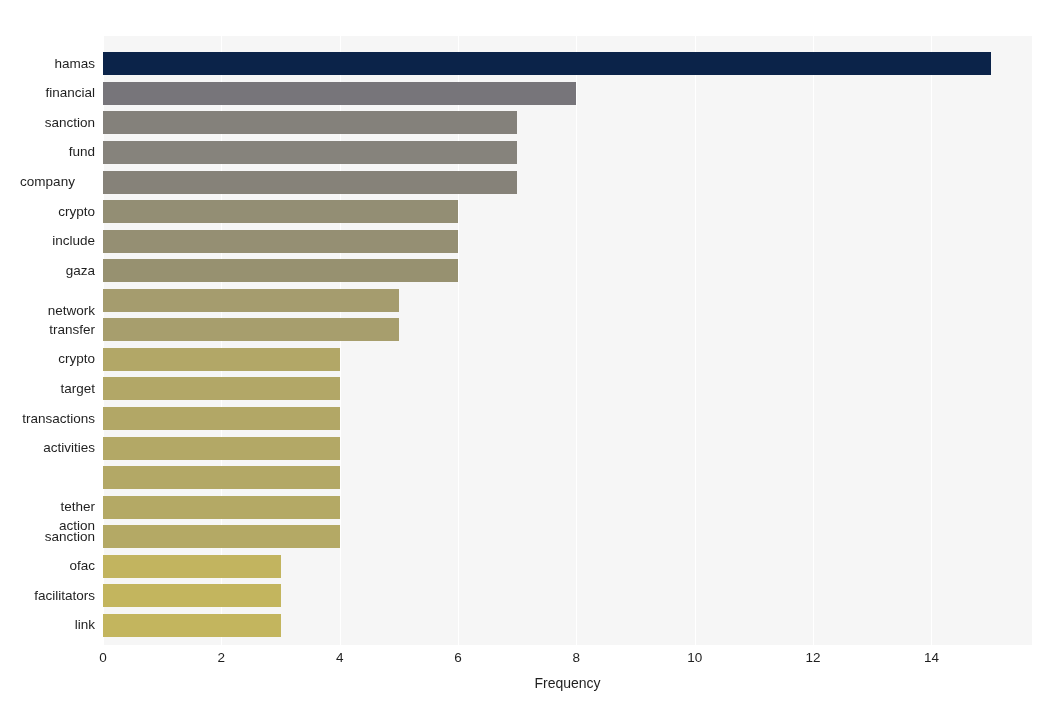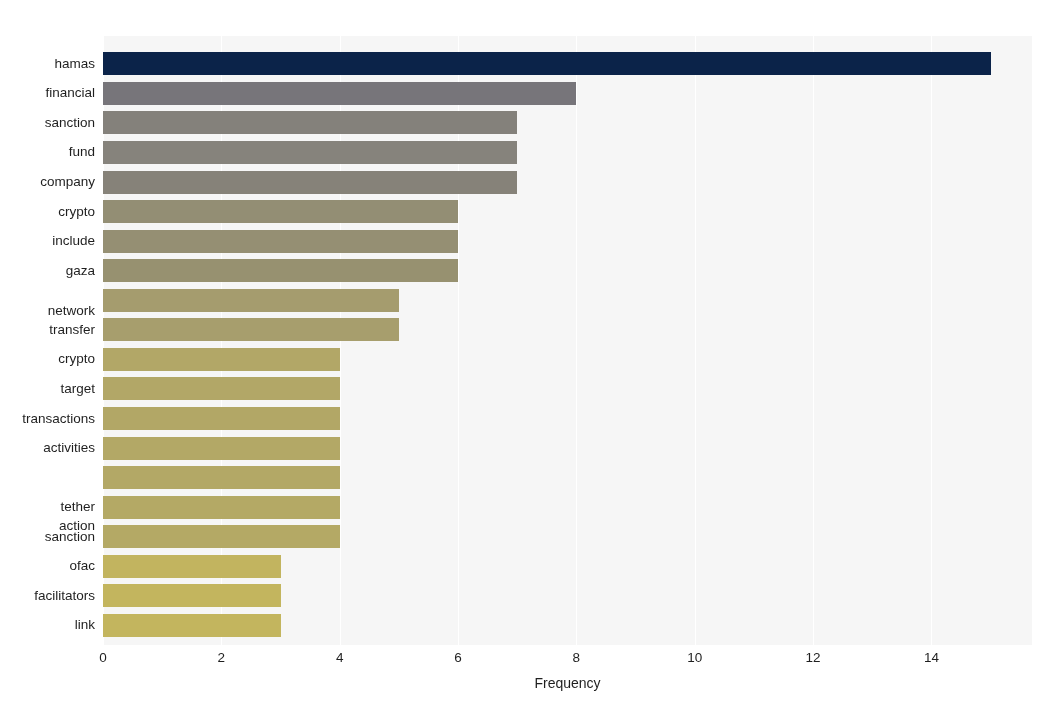--- a/index.html
+++ b/index.html
@@ -190,21 +190,21 @@
           <div class="bar" style="background: rgb(195, 181, 94);"></div>
         </div>
       </div>
   </div>
 
   <div id="y-axis">
       <div class="ytick" style="top: 20.7597px;">hamas</div>
       <div class="ytick" style="top: 50.3228px;">financial</div>
       <div class="ytick" style="top: 79.8859px;">sanction</div>
       <div class="ytick" style="top: 109.449px;">fund</div>
-      <div class="ytick" style="top: 139.012px;">company</div>
+      <div class="ytick" style="top: 139.012px; text-align: center;">company</div>
       <div class="ytick" style="top: 168.575px;">crypto</div>
       <div class="ytick" style="top: 198.138px;">include</div>
       <div class="ytick" style="top: 227.701px;">gaza</div>
       <div class="ytick" style="top: 268px;">network</div>
       <div class="ytick" style="top: 286.828px;">transfer</div>
       <div class="ytick" style="top: 316.391px;">crypto</div>
       <div class="ytick" style="top: 345.954px;">target</div>
       <div class="ytick" style="top: 375.517px;">transactions</div>
       <div class="ytick" style="top: 405.08px;">activities</div>
       <div class="ytick" style="top: 434.643px; margin-top: 48px;">action</div>

